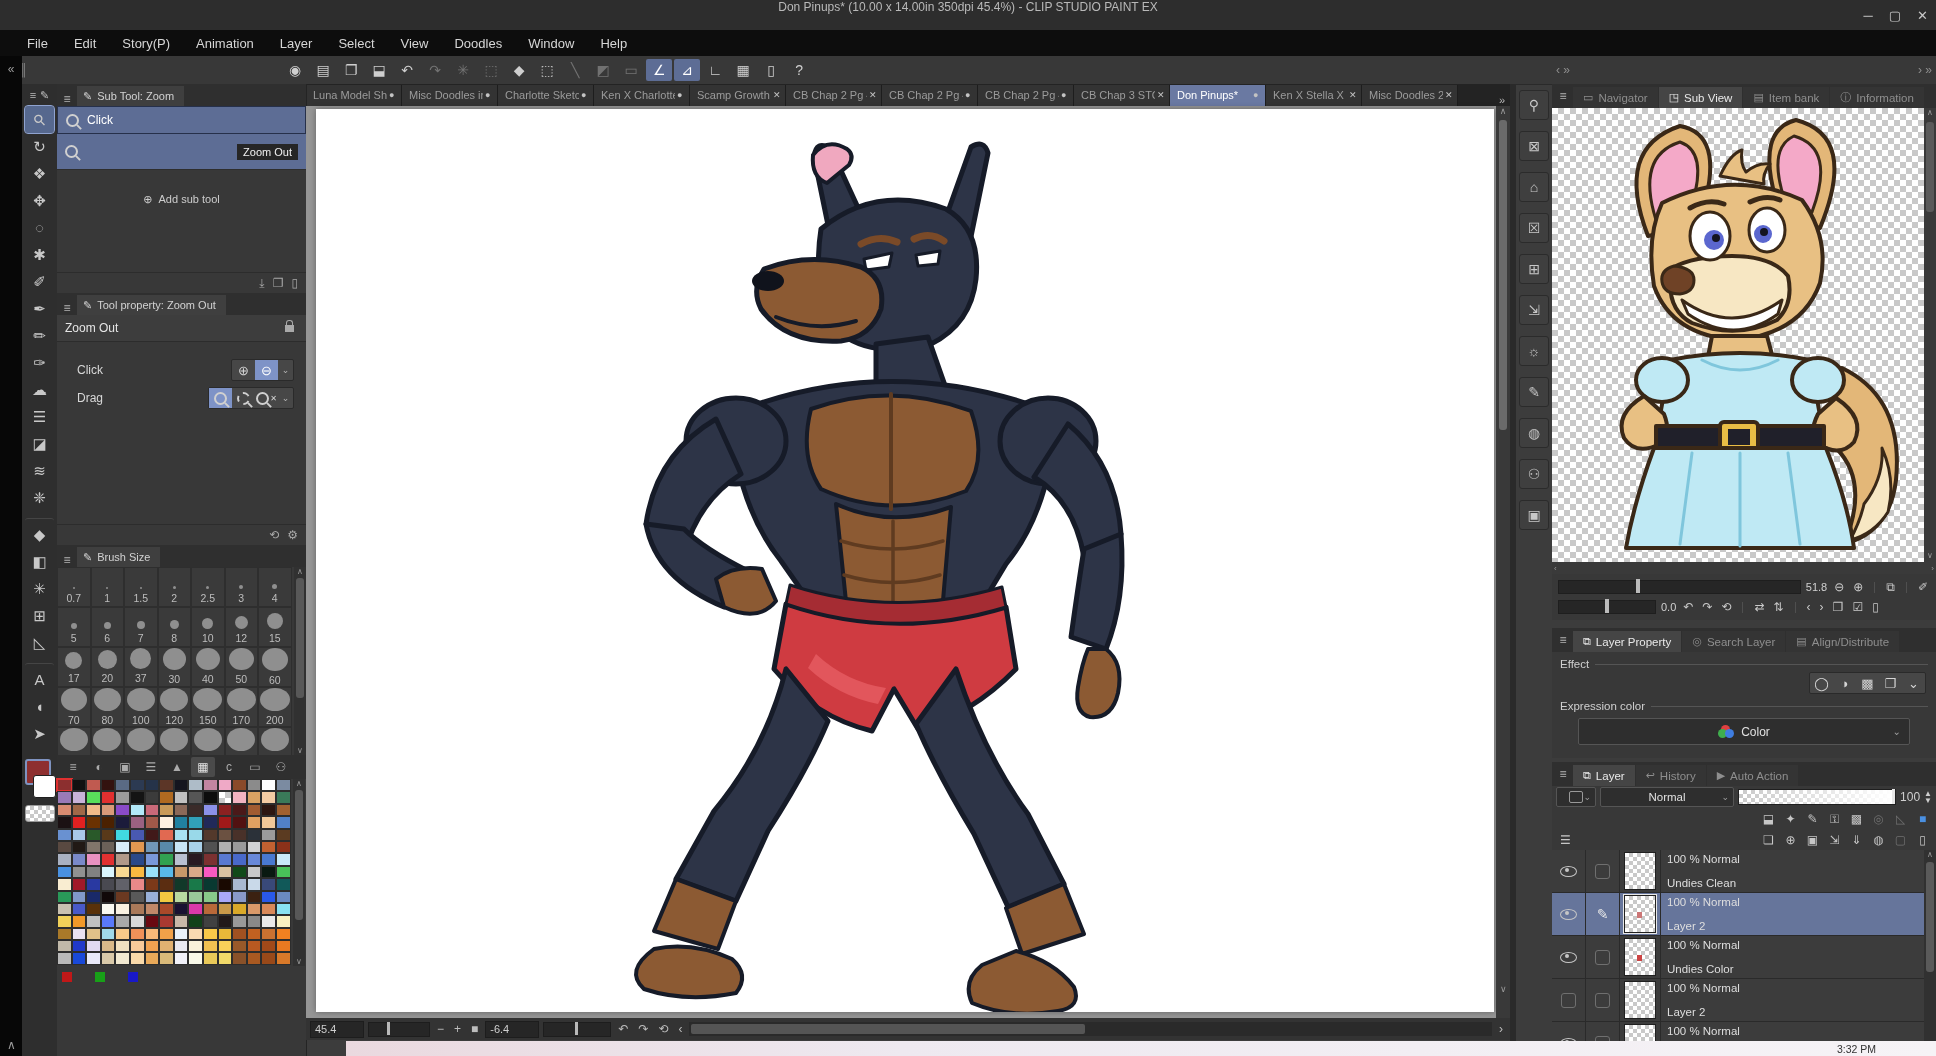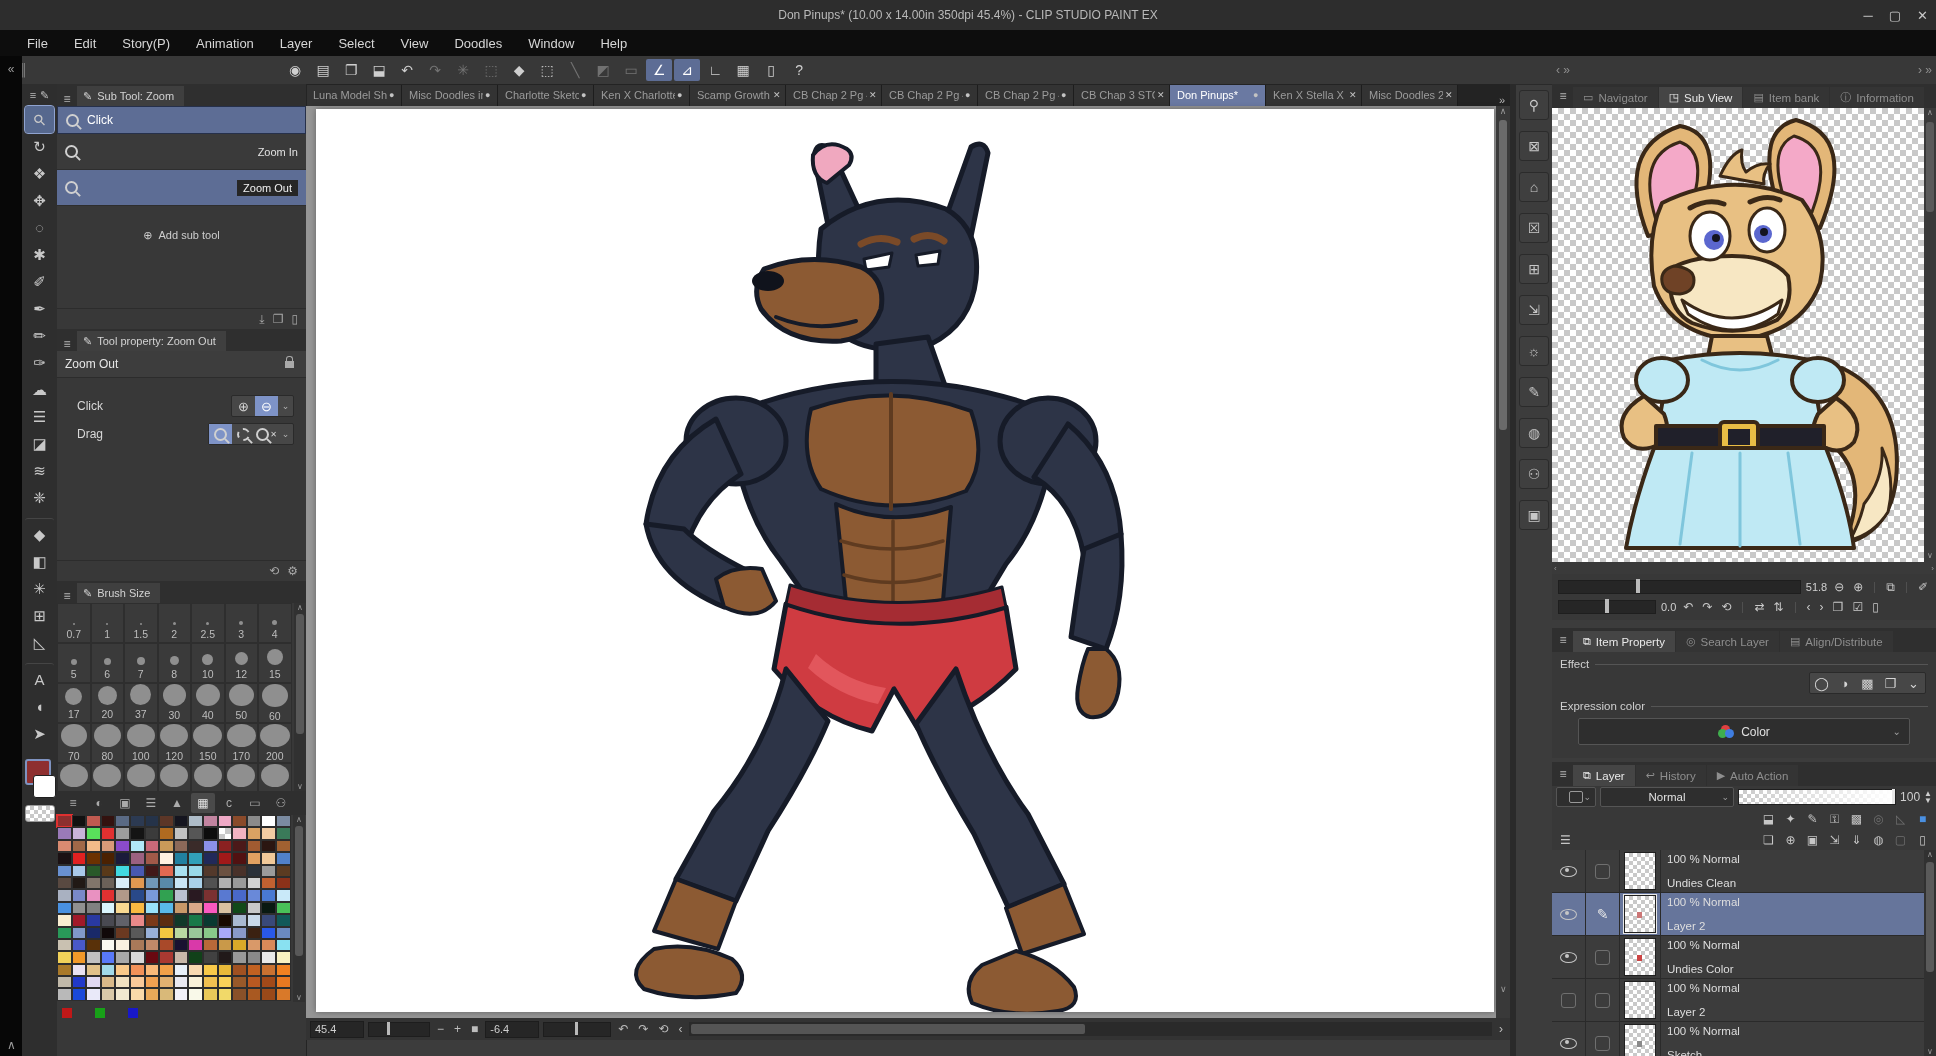--- a/index.html
+++ b/index.html
@@ -2,21 +2,21 @@
 <html><head>
 <meta charset="utf-8">
 <style>
   html,body{margin:0;padding:0;background:#1a1a1a;}
   #app{position:relative;width:1936px;height:1056px;background:#3c3c3c;font-family:"Liberation Sans",sans-serif;color:#cfcfcf;overflow:hidden;font-size:12px;}
   .abs{position:absolute;}
   .flex{display:flex;align-items:center;}
   .dim{opacity:.38;}
   .vdiv{width:1px;align-self:stretch;background:#4f4f4f;margin:3px 4px;}
   
-  .titlebar{left:0;top:0;width:1936px;height:30px;background:#2d2d2d;color:#b9b9b9;font-size:12px;display:flex;align-items:center;justify-content:center;}
+  .titlebar{left:0;top:0;width:1936px;height:30px;background:#2d2d2d;color:#b9b9b9;font-size:12px;display:flex;align-items:flex-start;justify-content:center;}
   .winbtns{position:absolute;right:8px;top:0;height:30px;display:flex;gap:16px;align-items:center;color:#c9c9c9;font-size:13px;}
   .menubar{left:0;top:30px;width:1936px;height:26px;background:#0d0d0d;display:flex;align-items:center;gap:0;padding-left:14px;}
   .menubar span{padding:0 13px;color:#d6d6d6;font-size:13px;}
   .toolbar{left:0;top:56px;width:1936px;height:28px;background:#383838;border-bottom:1px solid #2a2a2a;display:flex;align-items:center;}
   .toolbar .grp{display:flex;align-items:center;height:100%;}
   .tbico{width:26px;height:22px;display:flex;align-items:center;justify-content:center;color:#cfcfcf;font-size:14px;border-radius:2px;margin:0 1px;}
   .tbico.sel{background:#5d6d95;color:#fff;}
   .chev{color:#8f8f8f;font-size:12px;padding:0 4px;}
   
   .tabstrip{left:306px;top:84px;width:1204px;height:22px;background:#232323;display:flex;align-items:flex-end;}
@@ -430,24 +430,20 @@
           <span class="burger">≡</span>
         <span class="ptab">
             <span>✎</span>
             <span>Sub Tool: Zoom</span>
           </span>
       </div>
       <div class="grouprow">
           <span class="mag"></span>
           <span>Click</span>
         </div>
-      <div class="strow">
-        <span class="mag"></span>
-        <span class="rlabel">Zoom In</span>
-      </div>
       <div class="strow sel">
         <span class="mag"></span>
         <span class="rlabel namechip">Zoom Out</span>
       </div>
       <div class="addsub">
           <span>⊕</span>
           <span>Add sub tool</span>
         </div>
       <div style="height:58px"></div>
       <div class="pfoot">
@@ -1190,21 +1186,21 @@
     </div>
   </div>
 
   <div class="abs rpanel" style="left:1552px;top:628px;width:384px;height:130px;">
     <div class="rtabs">
       <span class="burger">≡</span>
       <span style="display:flex;gap:1px;align-items:flex-end;">
 
       <span class="rtab active">
             <i style="font-style:normal;font-size:11px">⧉</i>
-            <span>Item Property</span>
+            <span>Layer Property</span>
           </span>
           <span class="rtab">
             <i style="font-style:normal;font-size:11px">◎</i>
             <span>Search Layer</span>
           </span>
           <span class="rtab">
             <i style="font-style:normal;font-size:11px">▤</i>
             <span>Align/Distribute</span>
           </span>
         </span>
@@ -1401,14 +1397,17 @@
             <div class="ltext">
               <span>100 % Normal</span>
               <span>Sketch</span>
             </div>
           </div>
         </div>
       <div class="vsb2">∧<span class="thumb"></span><span style="position:absolute;bottom:2px;left:3px">∨</span></div>
     </div>
   </div>
 
+  <div class="abs taskbar">
+    <span>3:32 PM</span>
+  </div>
 
 </div>
 
 </body></html>

